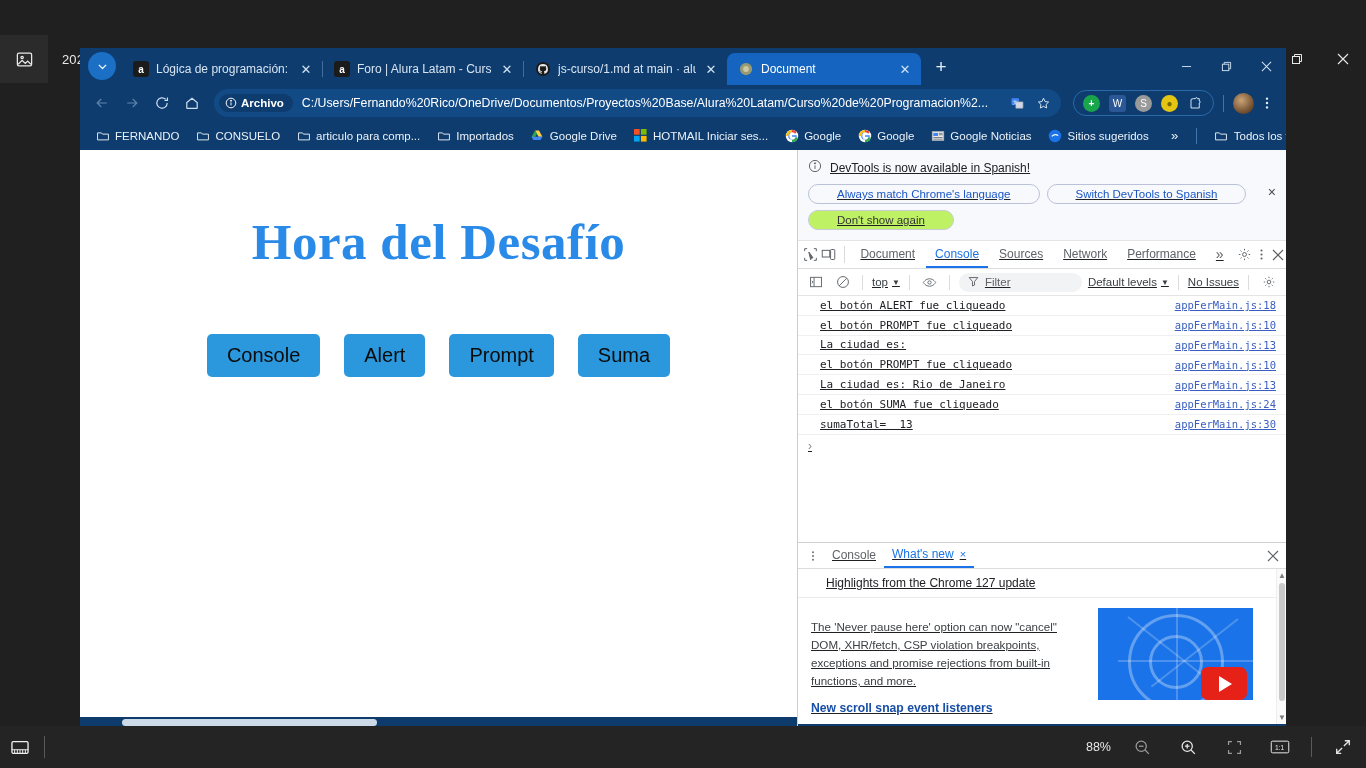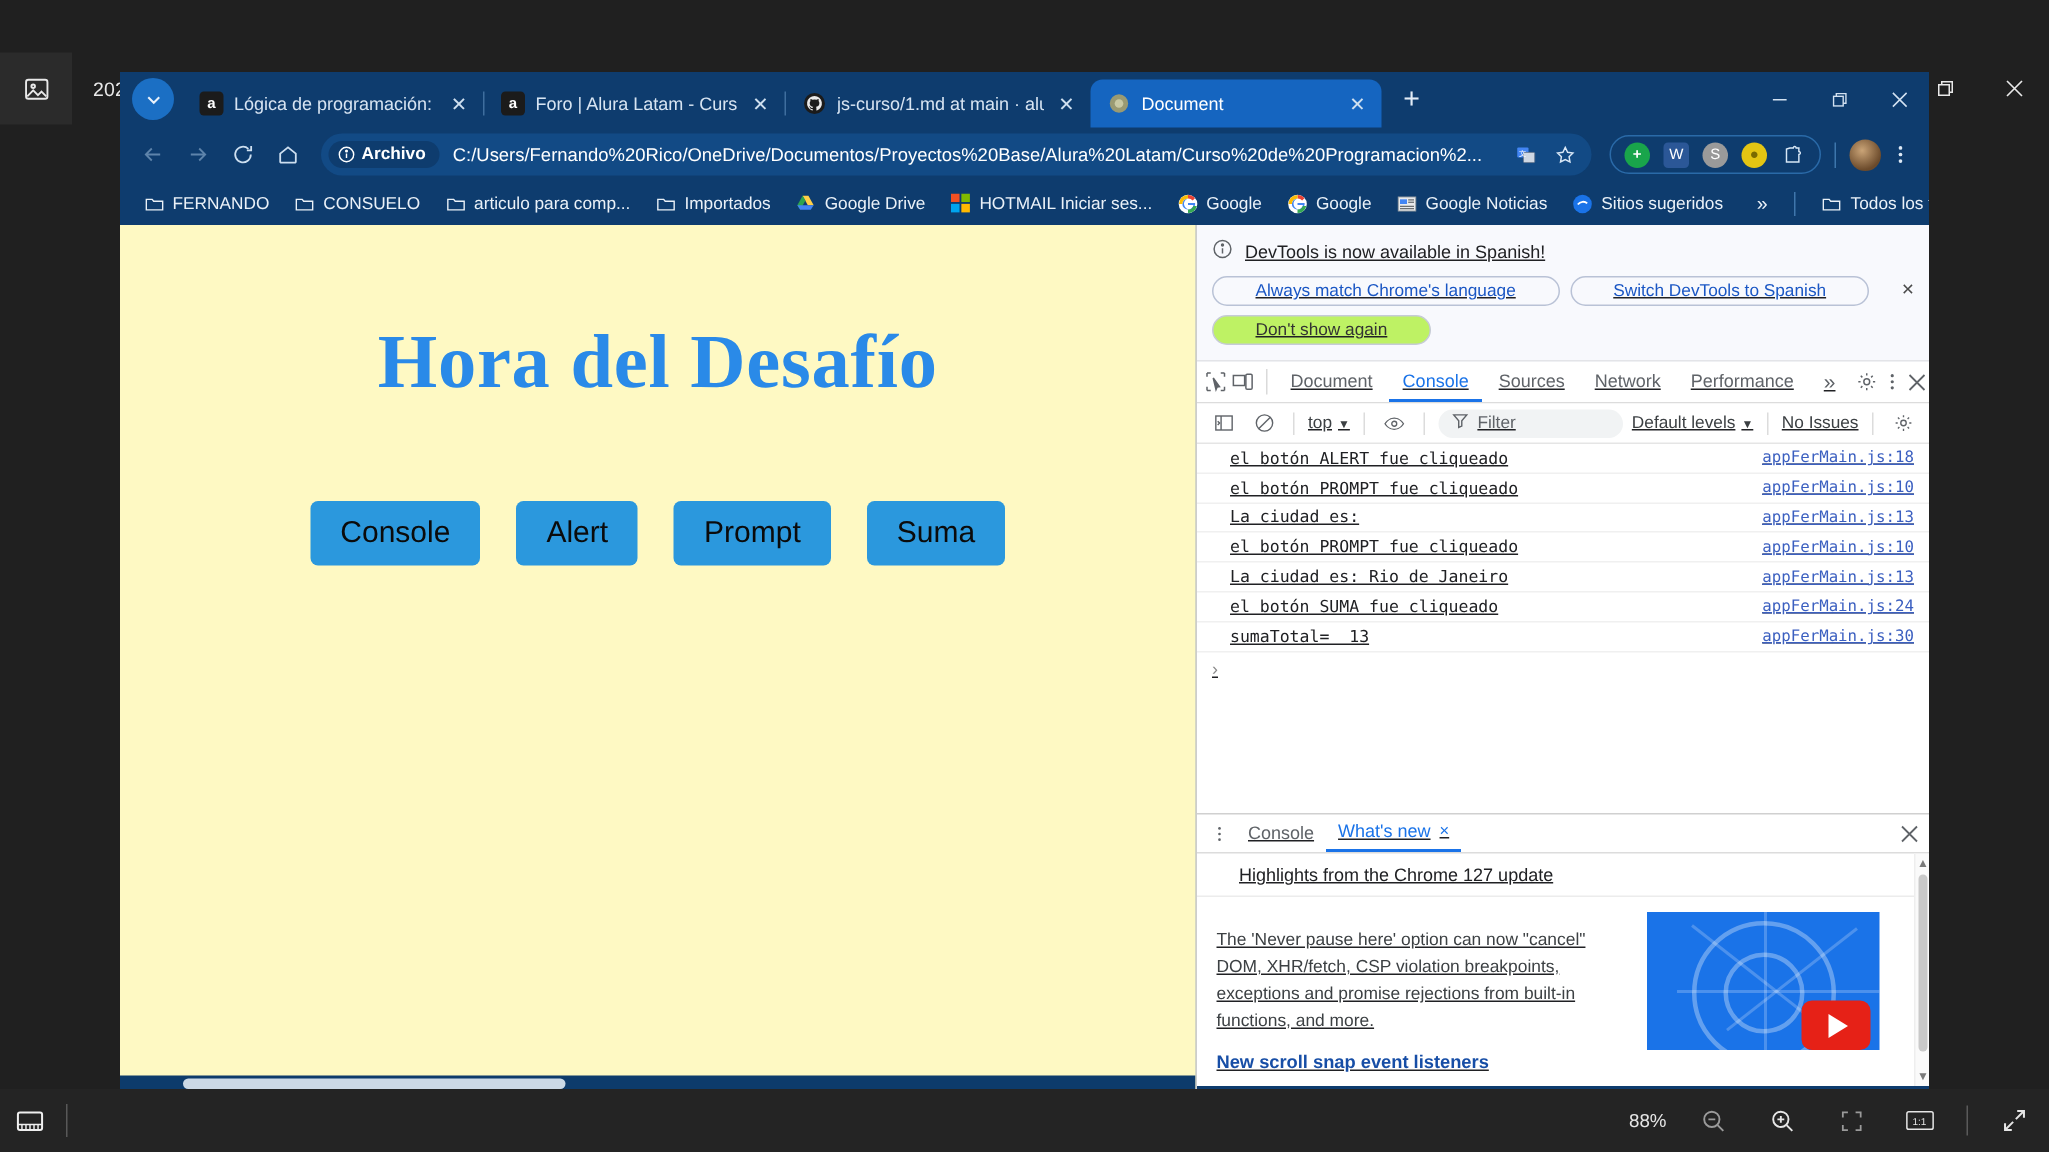--- a/index.html
+++ b/index.html
@@ -142,21 +142,21 @@
     color: #eaf1f8; font-size: 11.5px; white-space: nowrap; flex: none; }
   .bmk .bmicon { width: 15px; height: 15px; display: flex; align-items: center; justify-content: center;
     flex: none; font-size: 10px; border-radius: 2px; }
   .bmk-overflow { width: 22px; display: flex; align-items: center; justify-content: center;
     color: #eaf1f8; font-size: 13px; flex: none; margin-left: 6px; }
   .bmk-sep { width: 1px; height: 16px; background: #3f76ac; margin: 0 8px; flex: none; }
 
   
   .viewport { position: relative; height: 578px; display: flex; background: #0c3a6a; }
   .page {
-    width: 717px; background: #fef9c3; position: relative; overflow: hidden;
+    width: 717px; background: #ffffff; position: relative; overflow: hidden;
   }
   .page-title {
     text-align: center; color: #2a8ae8; font-family: "Liberation Serif", serif;
     font-weight: bold; font-size: 51px; margin-top: 63px; letter-spacing: .5px;
   }
   .btn-row {
     display: flex; justify-content: center; gap: 24px; margin-top: 63px;
   }
   .pbtn {
     background: #2b98dd; border: none; border-radius: 5px; color: #0b0b0b;

